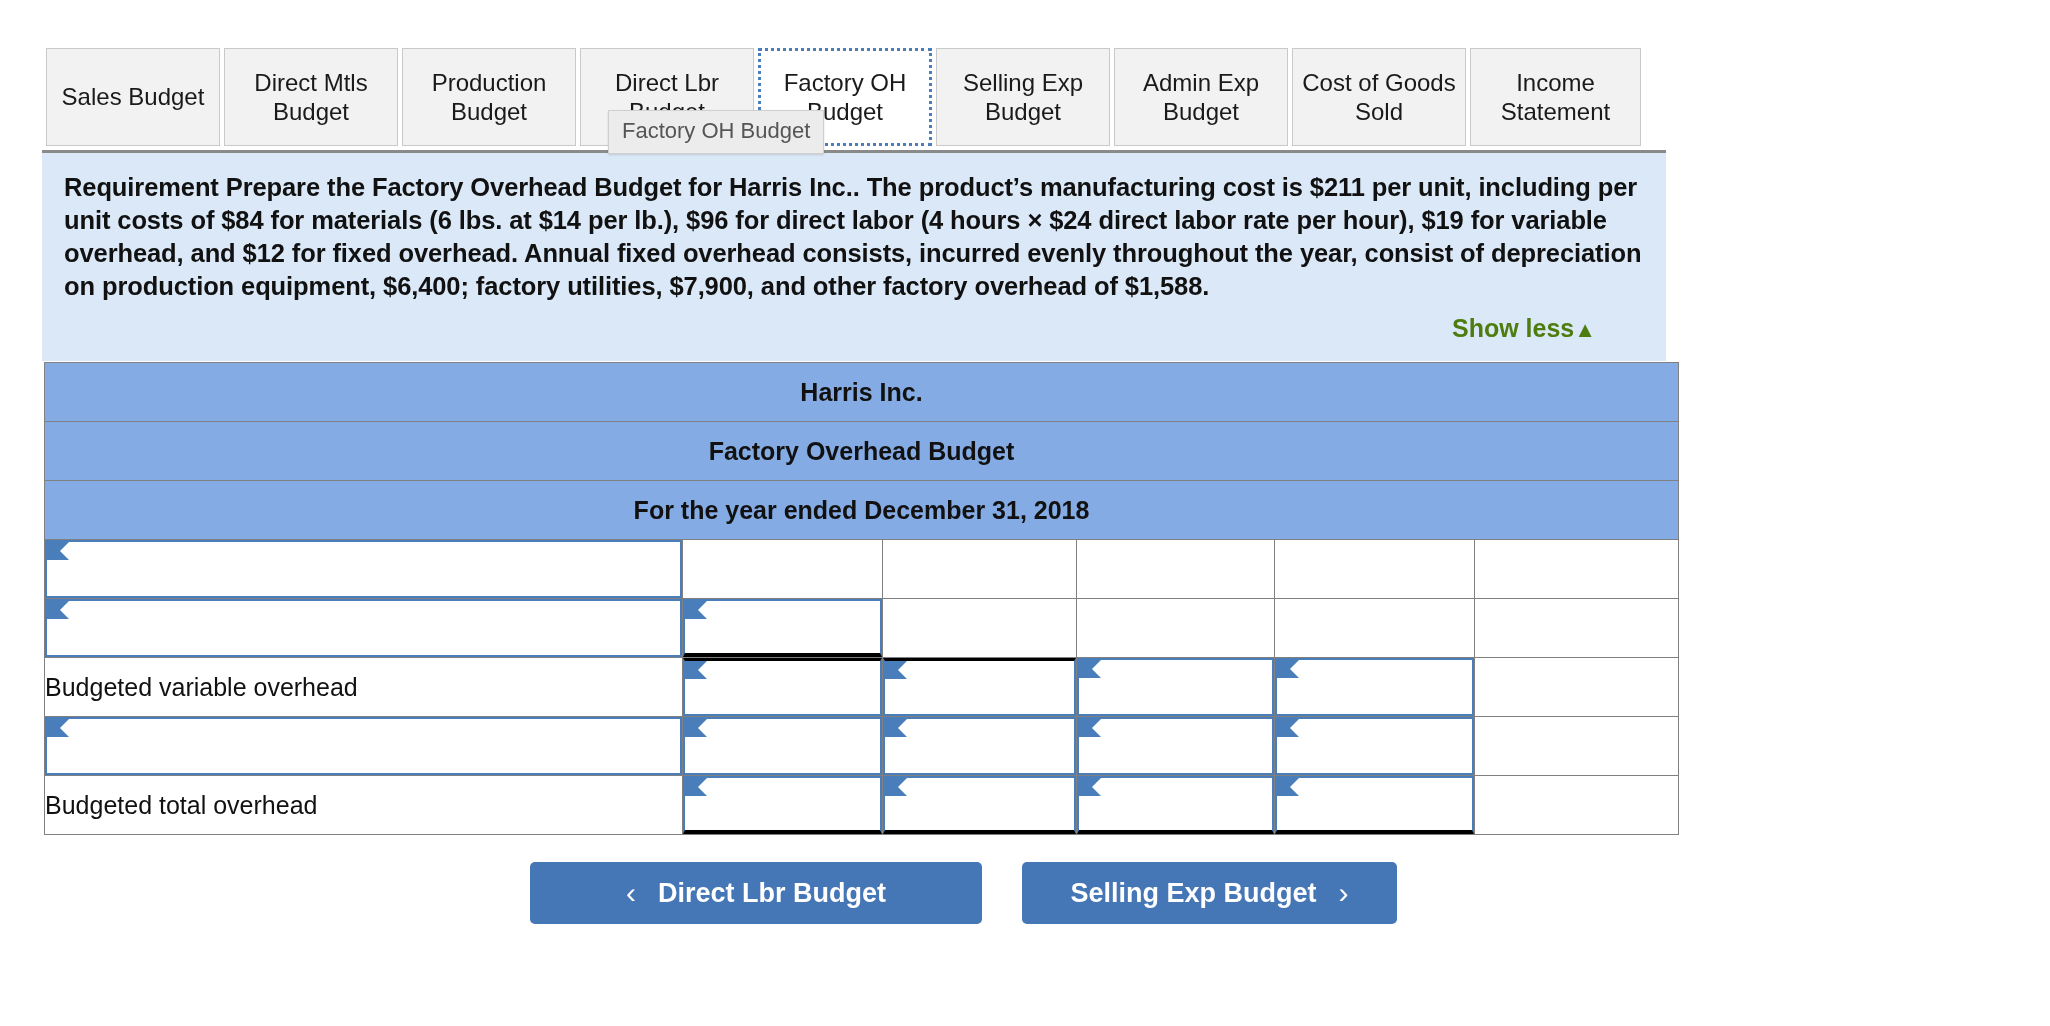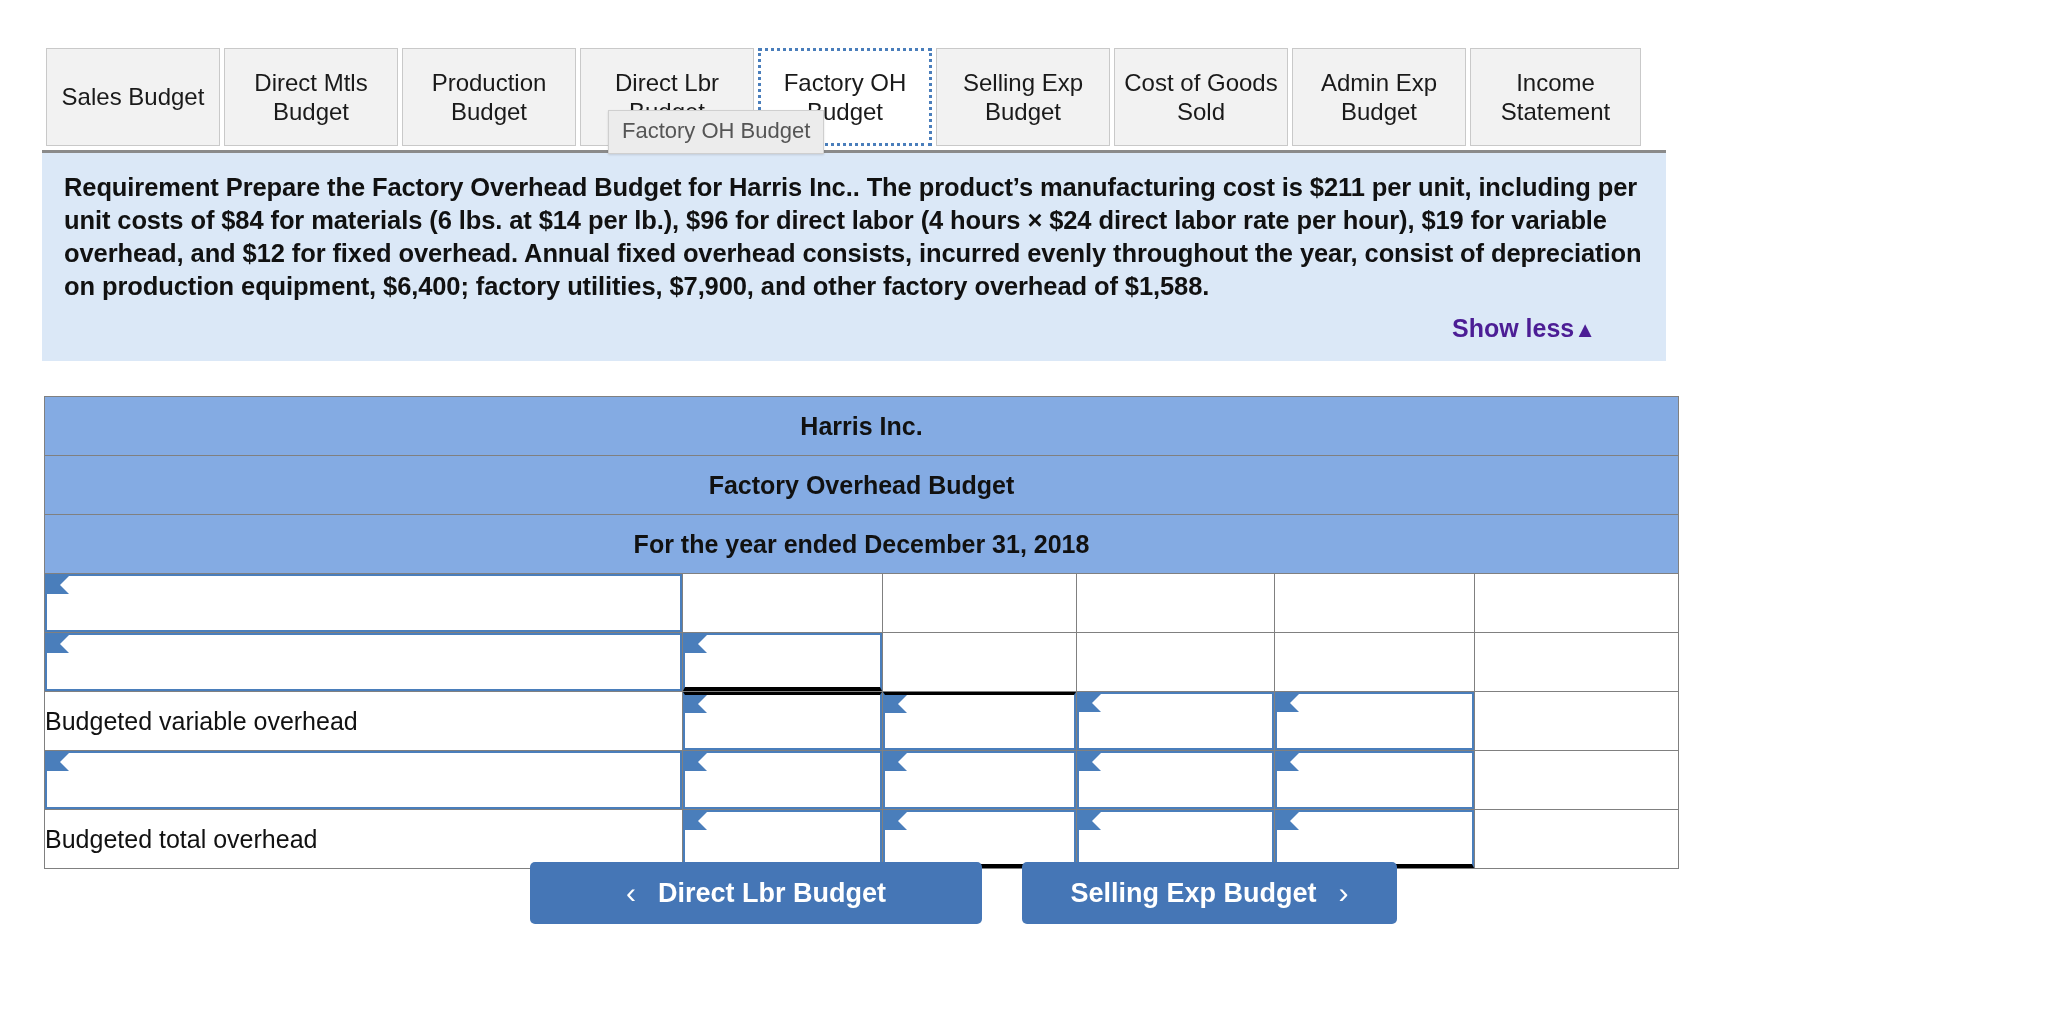--- a/index.html
+++ b/index.html
@@ -84,33 +84,33 @@
     letter-spacing: -0.1px;
   }
   .showless-wrap {
     text-align: right;
     padding-right: 48px;
     padding-top: 10px;
     padding-bottom: 4px;
   }
   .showless {
     display: inline-block;
-    color: #4c1d95;
+    color: #4d7c0f;
     font-size: 25px;
     font-weight: bold;
     cursor: pointer;
     text-decoration: none;
   }
   .showless .caret { font-size: 22px; }
 
   
   .budget-table {
     position: absolute;
     left: 44px;
-    top: 396px;
+    top: 362px;
     border-collapse: collapse;
     table-layout: fixed;
     background: #1d4ed8;
   }
   .budget-table td {
     border: 1px solid #808080;
     padding: 0;
     height: 58px;
     vertical-align: middle;
   }
@@ -209,24 +209,24 @@
     <div class="tab">
         <span>Direct Lbr Budget</span>
       </div>
     <div class="tab active">
         <span>Factory OH Budget</span>
       </div>
     <div class="tab">
         <span>Selling Exp Budget</span>
       </div>
     <div class="tab">
+        <span>Admin Exp Budget</span>
+      </div>
+    <div class="tab">
         <span>Cost of Goods Sold</span>
-      </div>
-    <div class="tab">
-        <span>Admin Exp Budget</span>
       </div>
     <div class="tab wide">
         <span>Income Statement</span>
       </div>
   </div>
 
   <div class="tooltip">Factory OH Budget</div>
 
   <div class="req-panel">
     <div class="req-text">Requirement  Prepare the Factory Overhead Budget for Harris Inc..  The product’s manufacturing cost is $211 per unit, including per unit costs of $84 for materials  (6 lbs. at $14 per lb.), $96 for direct labor (4 hours × $24 direct labor rate per hour), $19 for variable overhead, and $12 for fixed overhead. Annual fixed overhead consists, incurred evenly throughout the year, consist of depreciation on production equipment, $6,400; factory utilities, $7,900, and other factory overhead of $1,588.</div>

